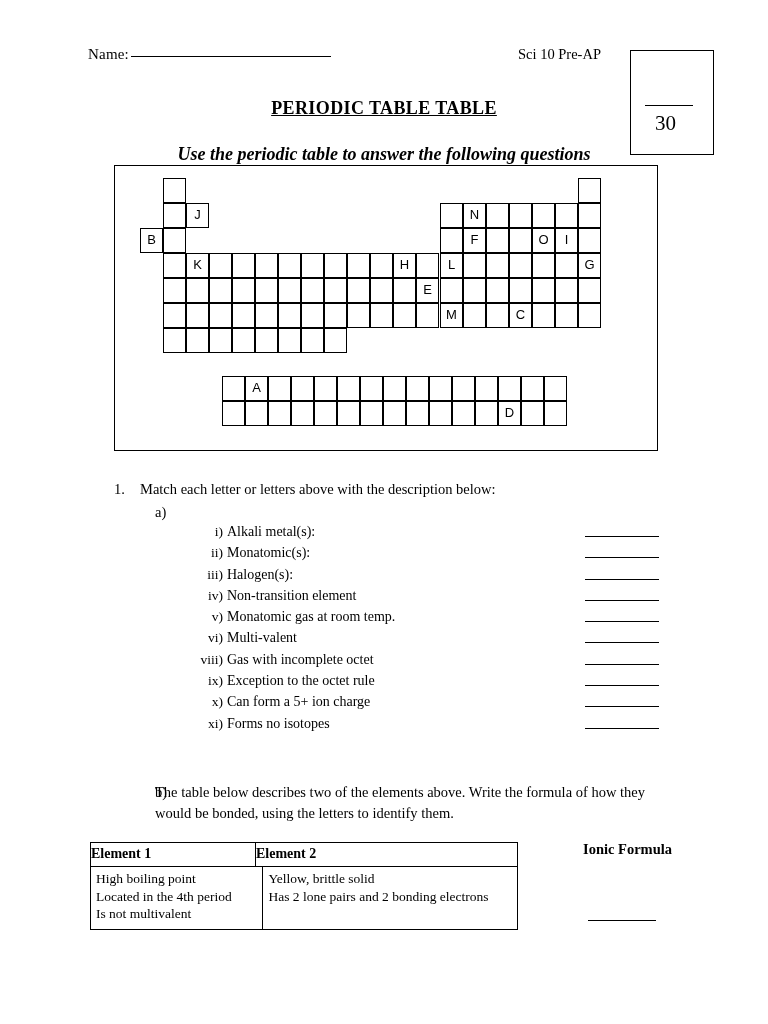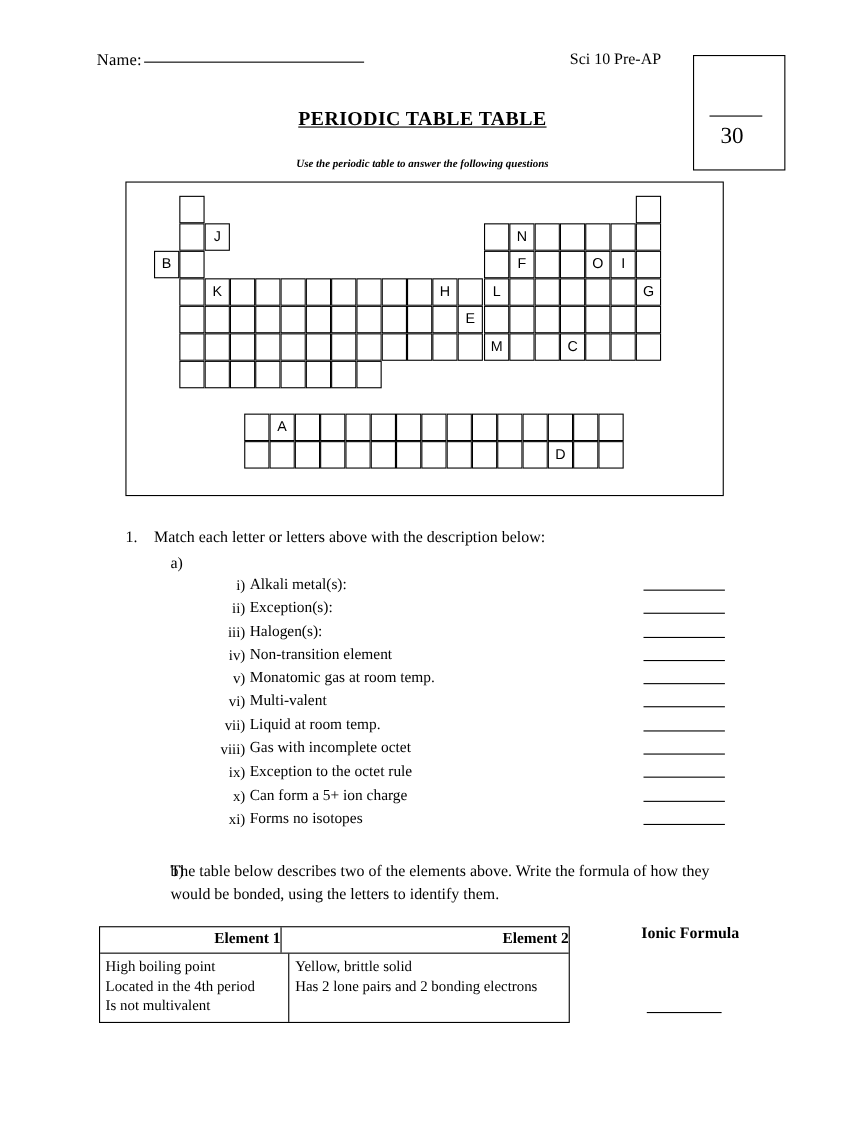--- a/index.html
+++ b/index.html
@@ -77,21 +77,21 @@
     font-weight: bold;
     letter-spacing: .4px;
     text-decoration: underline;
   }
   .subtitle {
     position: absolute;
     top: 144px;
     left: 0;
     width: 768px;
     text-align: center;
-    font-size: 10px;
+    font-size: 18px;
     font-style: italic;
     font-weight: bold;
   }
 
   
   .figure {
     position: absolute;
     left: 114px;
     top: 165px;
     width: 544px;
@@ -187,21 +187,21 @@
     box-sizing: border-box;
     background: #fff;
   }
   .el-head {
     display: flex;
     border-bottom: 1.4px solid #000;
   }
   .el-head div {
     font-size: 14px;
     font-weight: bold;
-    text-align: right;
+    text-align: left;
     padding: 3px 0 4px;
   }
   .el-col1 { width: 164px; box-sizing: border-box; }
   .el-col2 { width: 262px; box-sizing: border-box; border-left: 1.4px solid #000; }
   .el-body { display: flex; gap: 12px; }
   .el-body .el-col1, .el-body .el-col2 {
     padding: 3px 5px 6px 5px;
     font-size: 13.5px;
     line-height: 17.5px;
   }
@@ -378,46 +378,41 @@
   <div class="part-a">a)</div>
 
   <div class="items">
     <div class="item">
       <span class="roman">i)</span>
       <span class="desc">Alkali metal(s):</span>
       <span class="blank"></span>
     </div>
     <div class="item">
       <span class="roman">ii)</span>
-      <span class="desc">Exception(s):</span>
+      <span class="desc">Monatomic(s):</span>
       <span class="blank"></span>
     </div>
     <div class="item">
       <span class="roman">iii)</span>
       <span class="desc">Halogen(s):</span>
       <span class="blank"></span>
     </div>
     <div class="item">
       <span class="roman">iv)</span>
       <span class="desc">Non-transition element</span>
       <span class="blank"></span>
     </div>
     <div class="item">
       <span class="roman">v)</span>
       <span class="desc">Monatomic gas at room temp.</span>
       <span class="blank"></span>
     </div>
     <div class="item">
       <span class="roman">vi)</span>
       <span class="desc">Multi-valent</span>
-      <span class="blank"></span>
-    </div>
-    <div class="item">
-      <span class="roman">vii)</span>
-      <span class="desc">Liquid at room temp.</span>
       <span class="blank"></span>
     </div>
     <div class="item">
       <span class="roman">viii)</span>
       <span class="desc">Gas with incomplete octet</span>
       <span class="blank"></span>
     </div>
     <div class="item">
       <span class="roman">ix)</span>
       <span class="desc">Exception to the octet rule</span>

